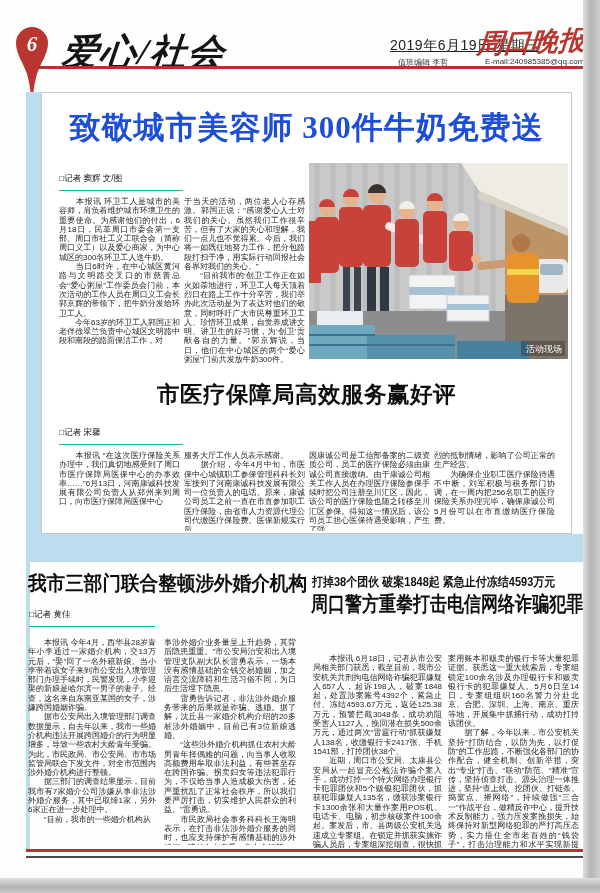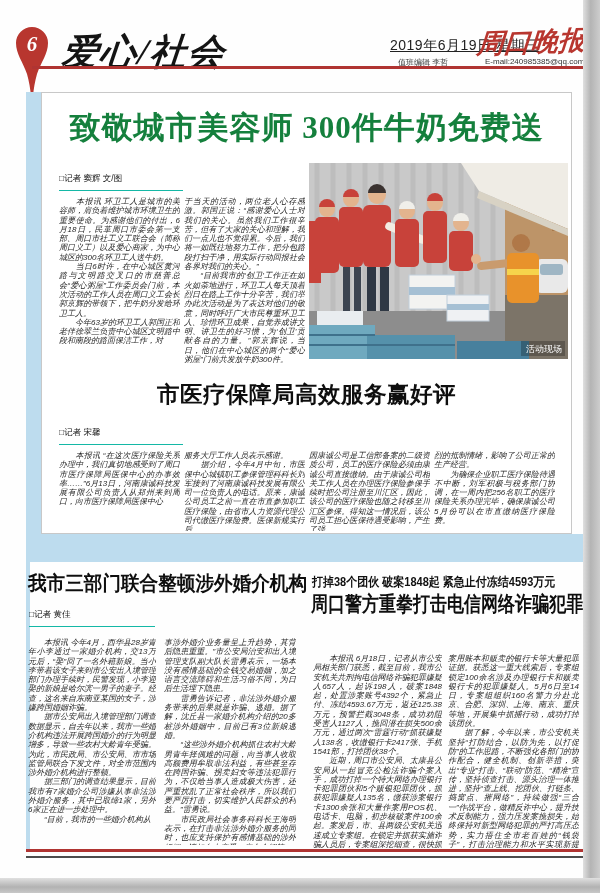--- a/index.html
+++ b/index.html
@@ -23,28 +23,28 @@
   .hdr-editor{left:398px;top:57px;font-size:8px;color:#333;white-space:nowrap;}
   .hdr-email{left:460px;top:57px;font-size:8px;color:#333;white-space:nowrap;padding-left:25px;}
   .hdr-rule{left:32px;top:66px;width:551px;height:3px;background:#b03432;}
 
   
   .frame-left{left:26px;top:92px;width:15px;height:470px;background:#bddcee;}
   .frame-bottom{left:26px;top:534px;width:557px;height:28px;background:#bddcee;}
   .frame-side{left:26px;top:562px;width:4px;height:290px;background:#bddcee;}
   .white-box{left:41px;top:92px;width:529px;height:440px;background:#ffffff;border:1px solid #c8c8c8;}
 
-  .headline-serif{font-family:"Liberation Serif",serif;font-weight:bold;color:#15803d;}
+  .headline-serif{font-family:"Liberation Serif",serif;font-weight:bold;color:#1d4ed8;}
   .headline-sans{font-family:"Liberation Sans",sans-serif;font-weight:bold;color:#0e0e0e;}
   .h-milk{left:0;right:0;top:14px;text-align:center;font-size:31px;letter-spacing:1px;white-space:nowrap;}
   .h-med{left:0;right:0;top:286px;text-align:center;font-size:22.5px;letter-spacing:.5px;white-space:nowrap;}
 
   .byline{font-size:8.5px;color:#101010;border-bottom:1px solid #14b8a6;padding-bottom:5px;white-space:nowrap;}
   .body-col{font-size:8px;line-height:9.3px;text-align:justify;white-space:pre-line;
-    color:#1f1f1f;overflow:hidden;font-style:italic;}
+    color:#1f1f1f;overflow:hidden;}
 
   .bl1{left:17px;top:80px;width:124px;}
   .mc1{left:17px;top:104px;width:121px;height:170px;}
   .mc2{left:142px;top:104px;width:121px;height:170px;}
   .photo{left:267px;top:70px;width:259px;height:196px;overflow:hidden;background:#cccccc;}
   .bl2{left:17px;top:334px;width:124px;}
   .dc1{left:17px;top:358px;width:121px;height:80px;}
   .dc2{left:142px;top:358px;width:121px;height:80px;}
   .dc3{left:267px;top:358px;width:121px;height:80px;}
   .dc4{left:392px;top:358px;width:121px;height:80px;}

